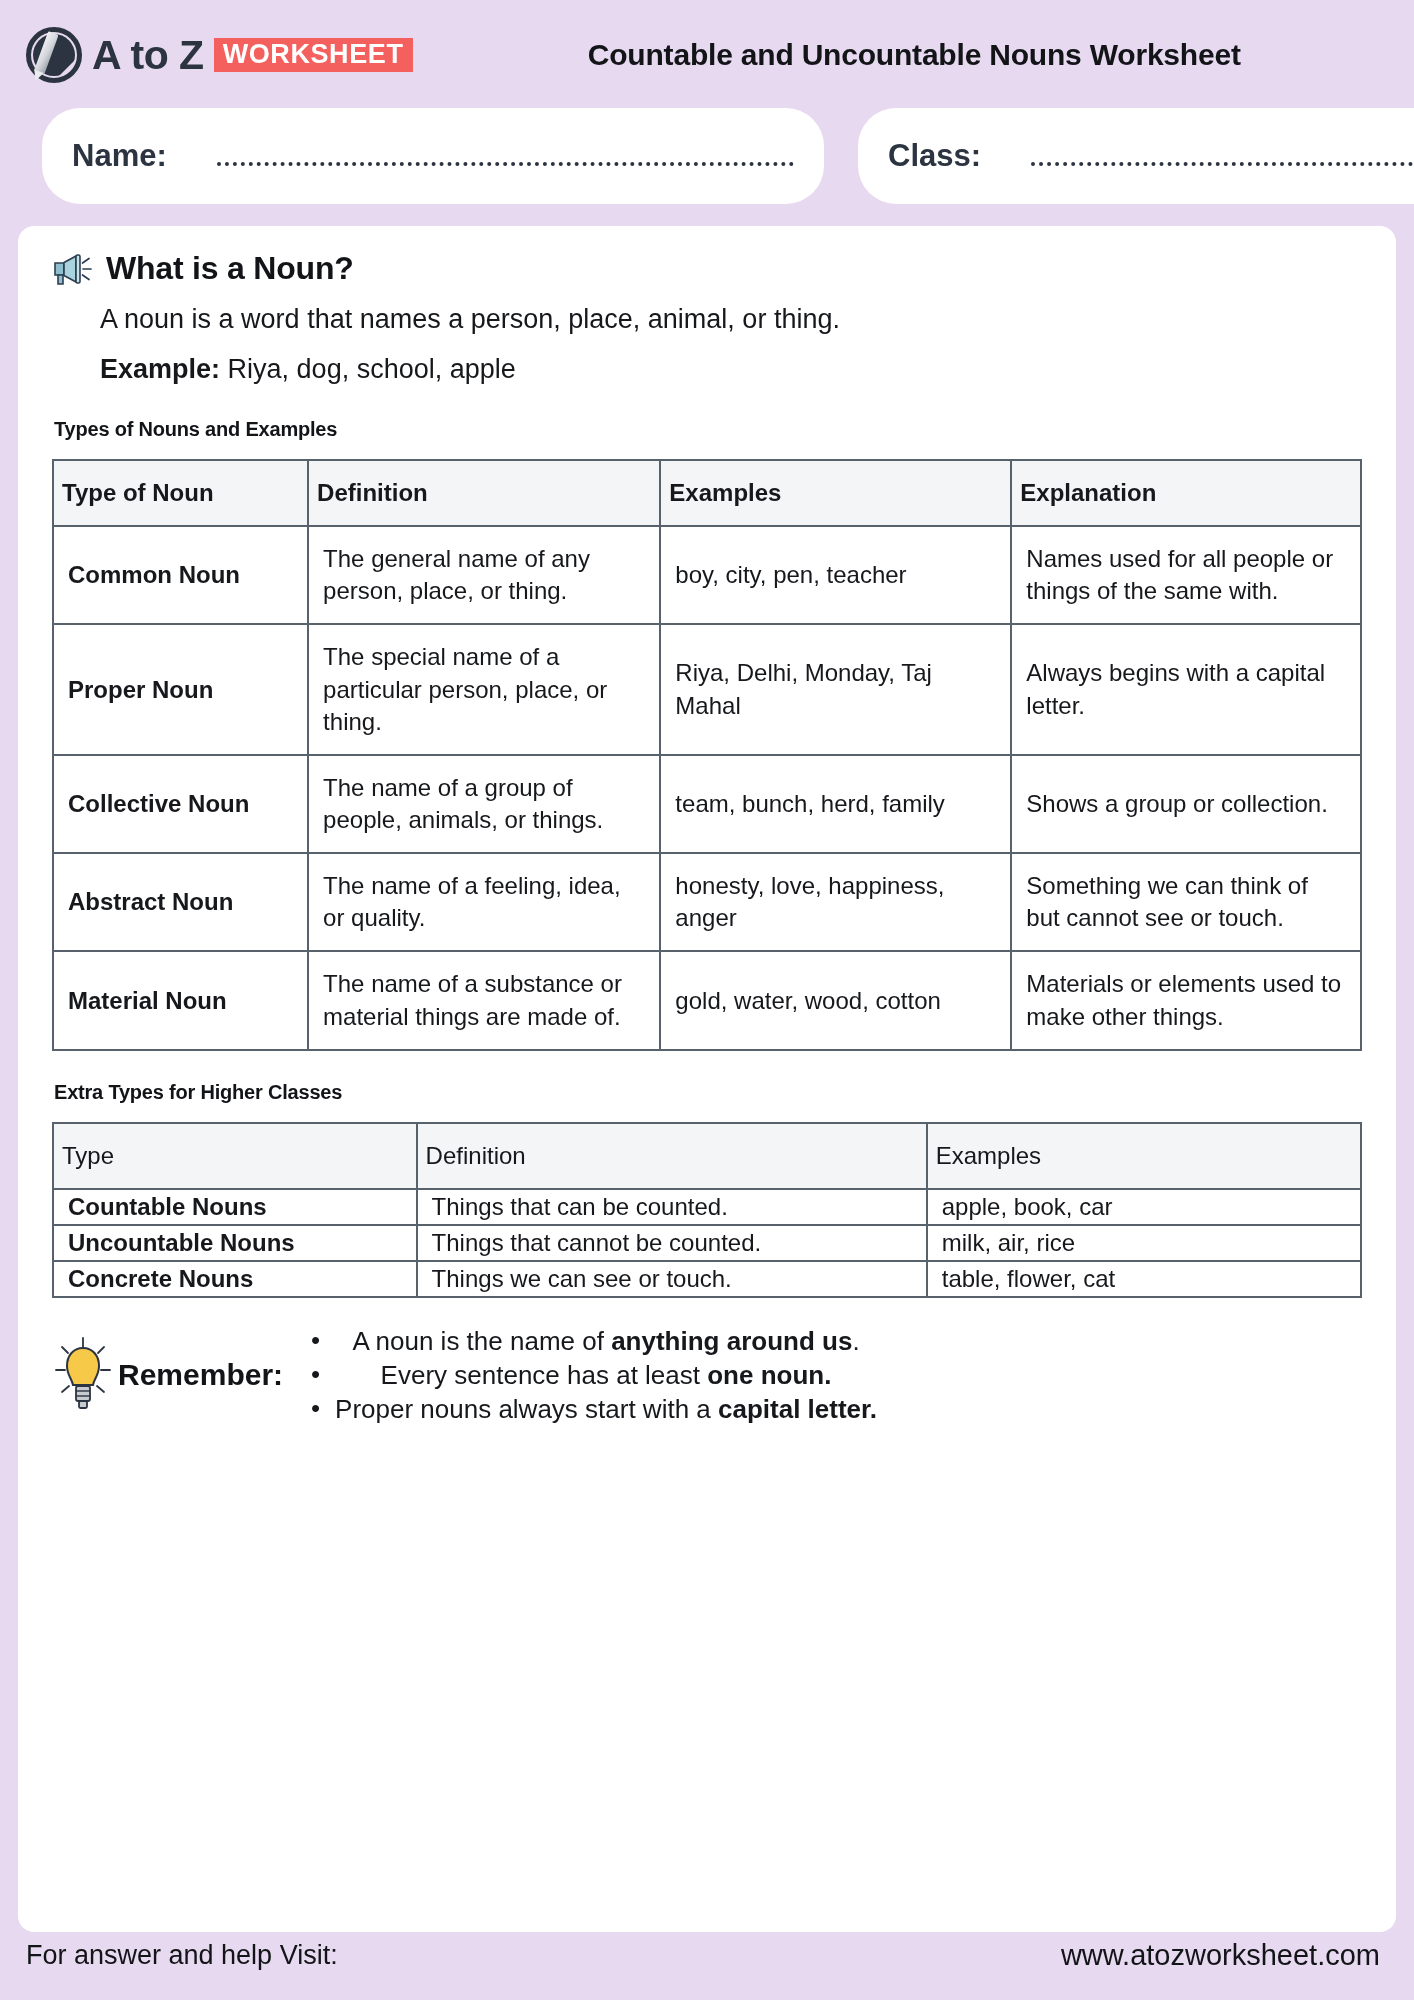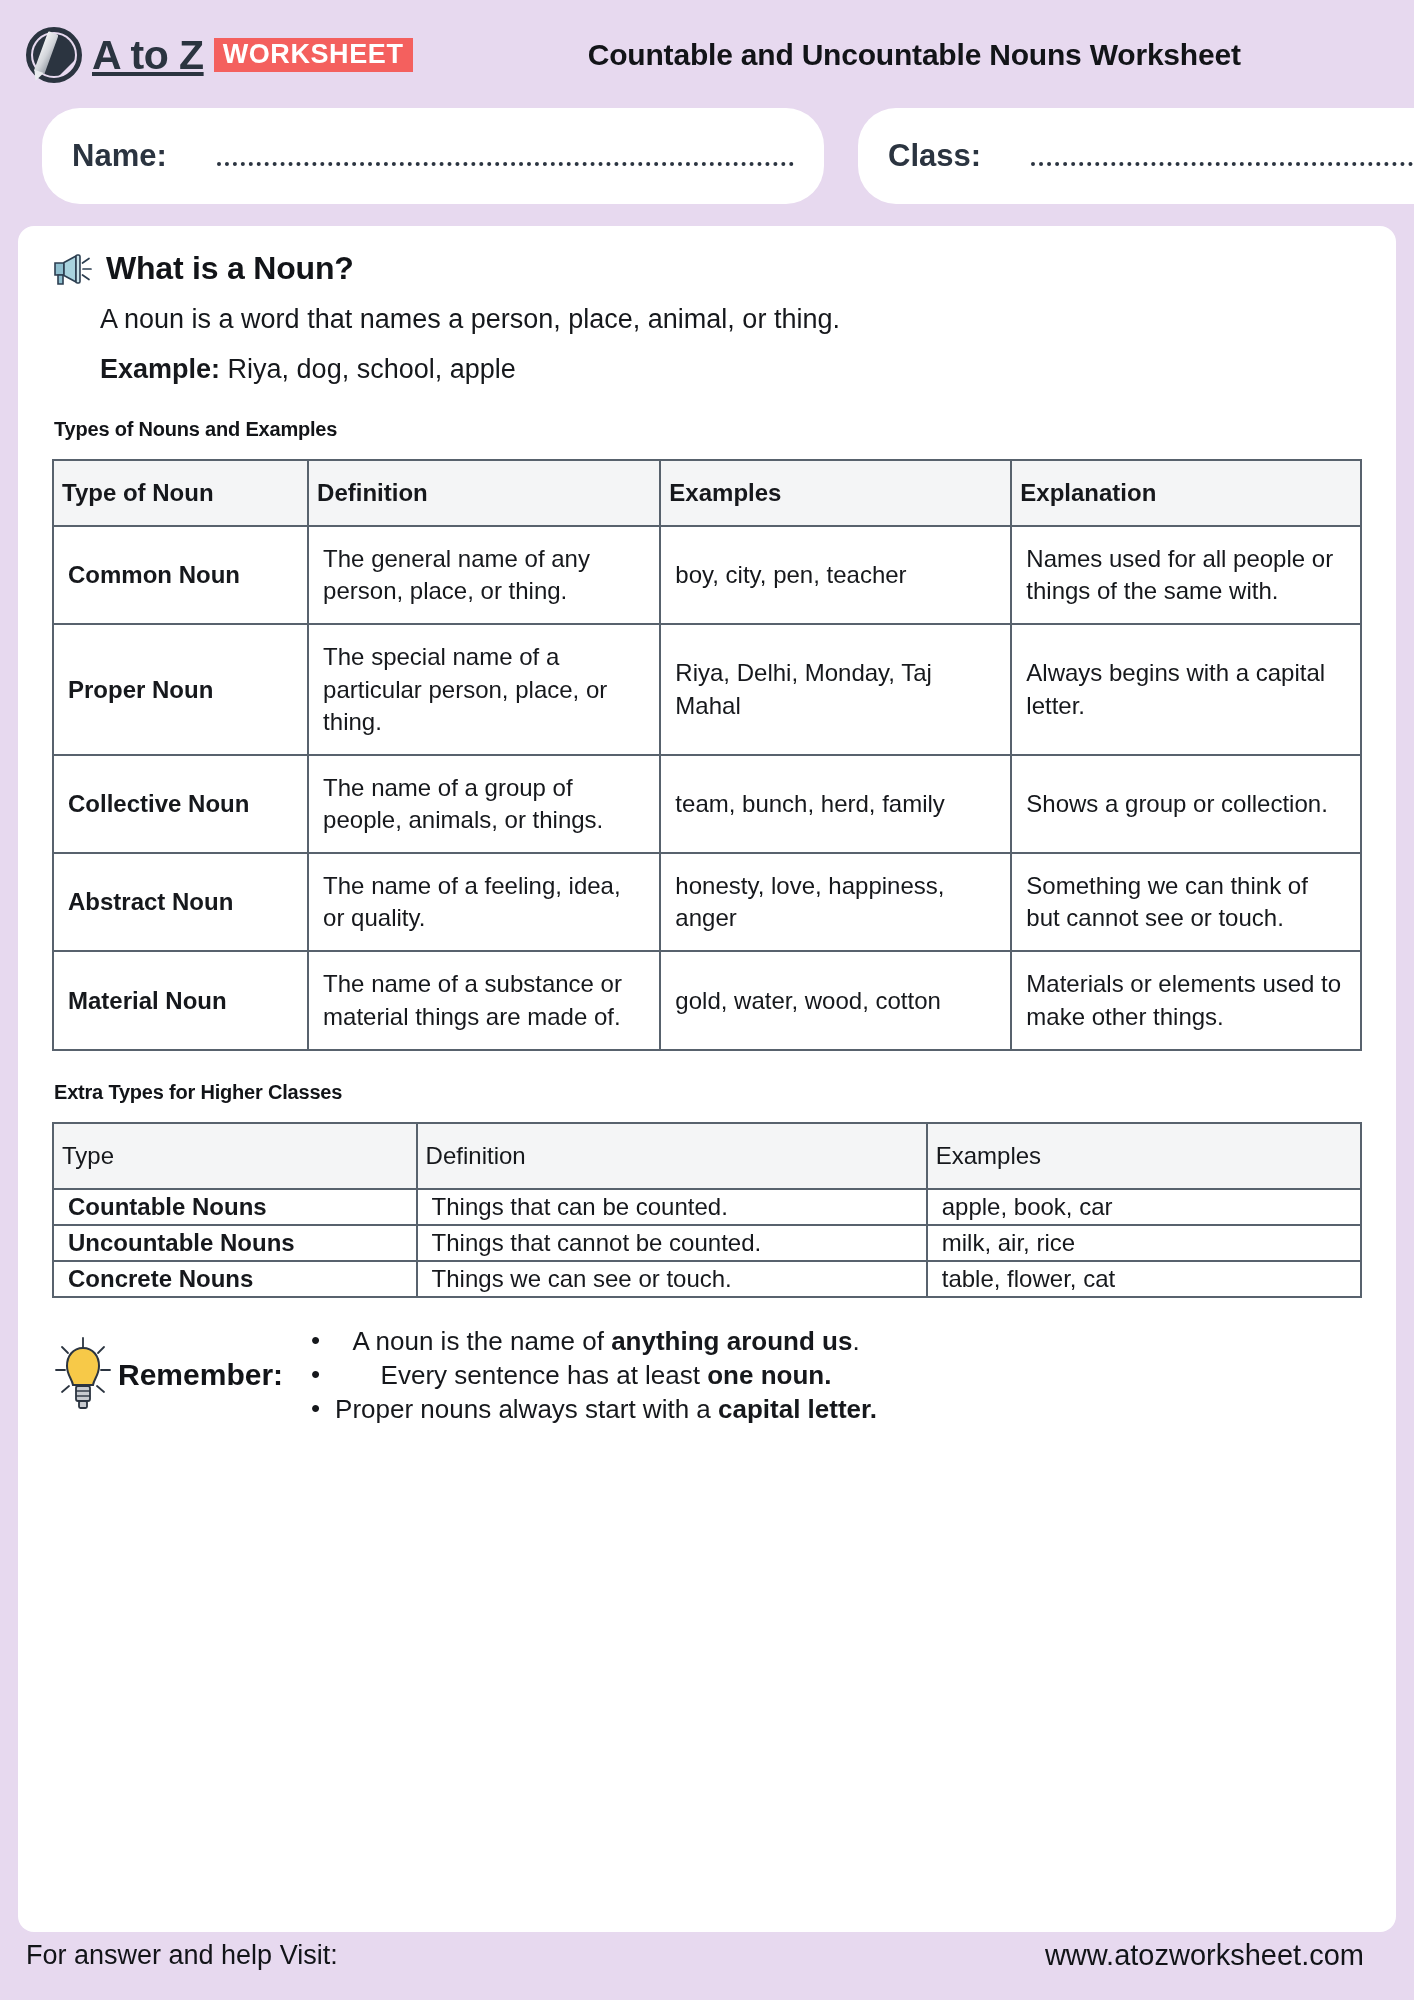--- a/index.html
+++ b/index.html
@@ -55,21 +55,20 @@
     border-right: 5.5px solid transparent;
     border-top: 10px solid #e9ebee;
   }
   .logo-atoz {
     font-size: 41px;
     font-weight: 700;
     color: #2b3440;
     letter-spacing: -0.5px;
     line-height: 1;
     white-space: nowrap;
-    text-decoration: underline;
   }
   .logo-badge {
     background: #f4605e;
     color: #ffffff;
     font-size: 27px;
     font-weight: 700;
     letter-spacing: 0.6px;
     padding: 3px 9px 4px;
     line-height: 1;
     white-space: nowrap;
@@ -221,21 +220,21 @@
     content: "\2022";
     position: absolute;
     left: 2px; top: -1px;
     font-size: 26px;
   }
   .remember li b { font-weight: 700; }
 
   
   .footer {
     position: absolute;
-    left: 0; right: 16px; bottom: 0;
+    left: 0; right: 0; bottom: 0;
     height: 82px;
     display: flex;
     align-items: center;
     justify-content: space-between;
     padding: 0 34px 8px 26px;
   }
   .footer-left { font-size: 27px; color: #121418; }
   .footer-right { font-size: 29px; color: #121418; }
 </style>
 </head>

